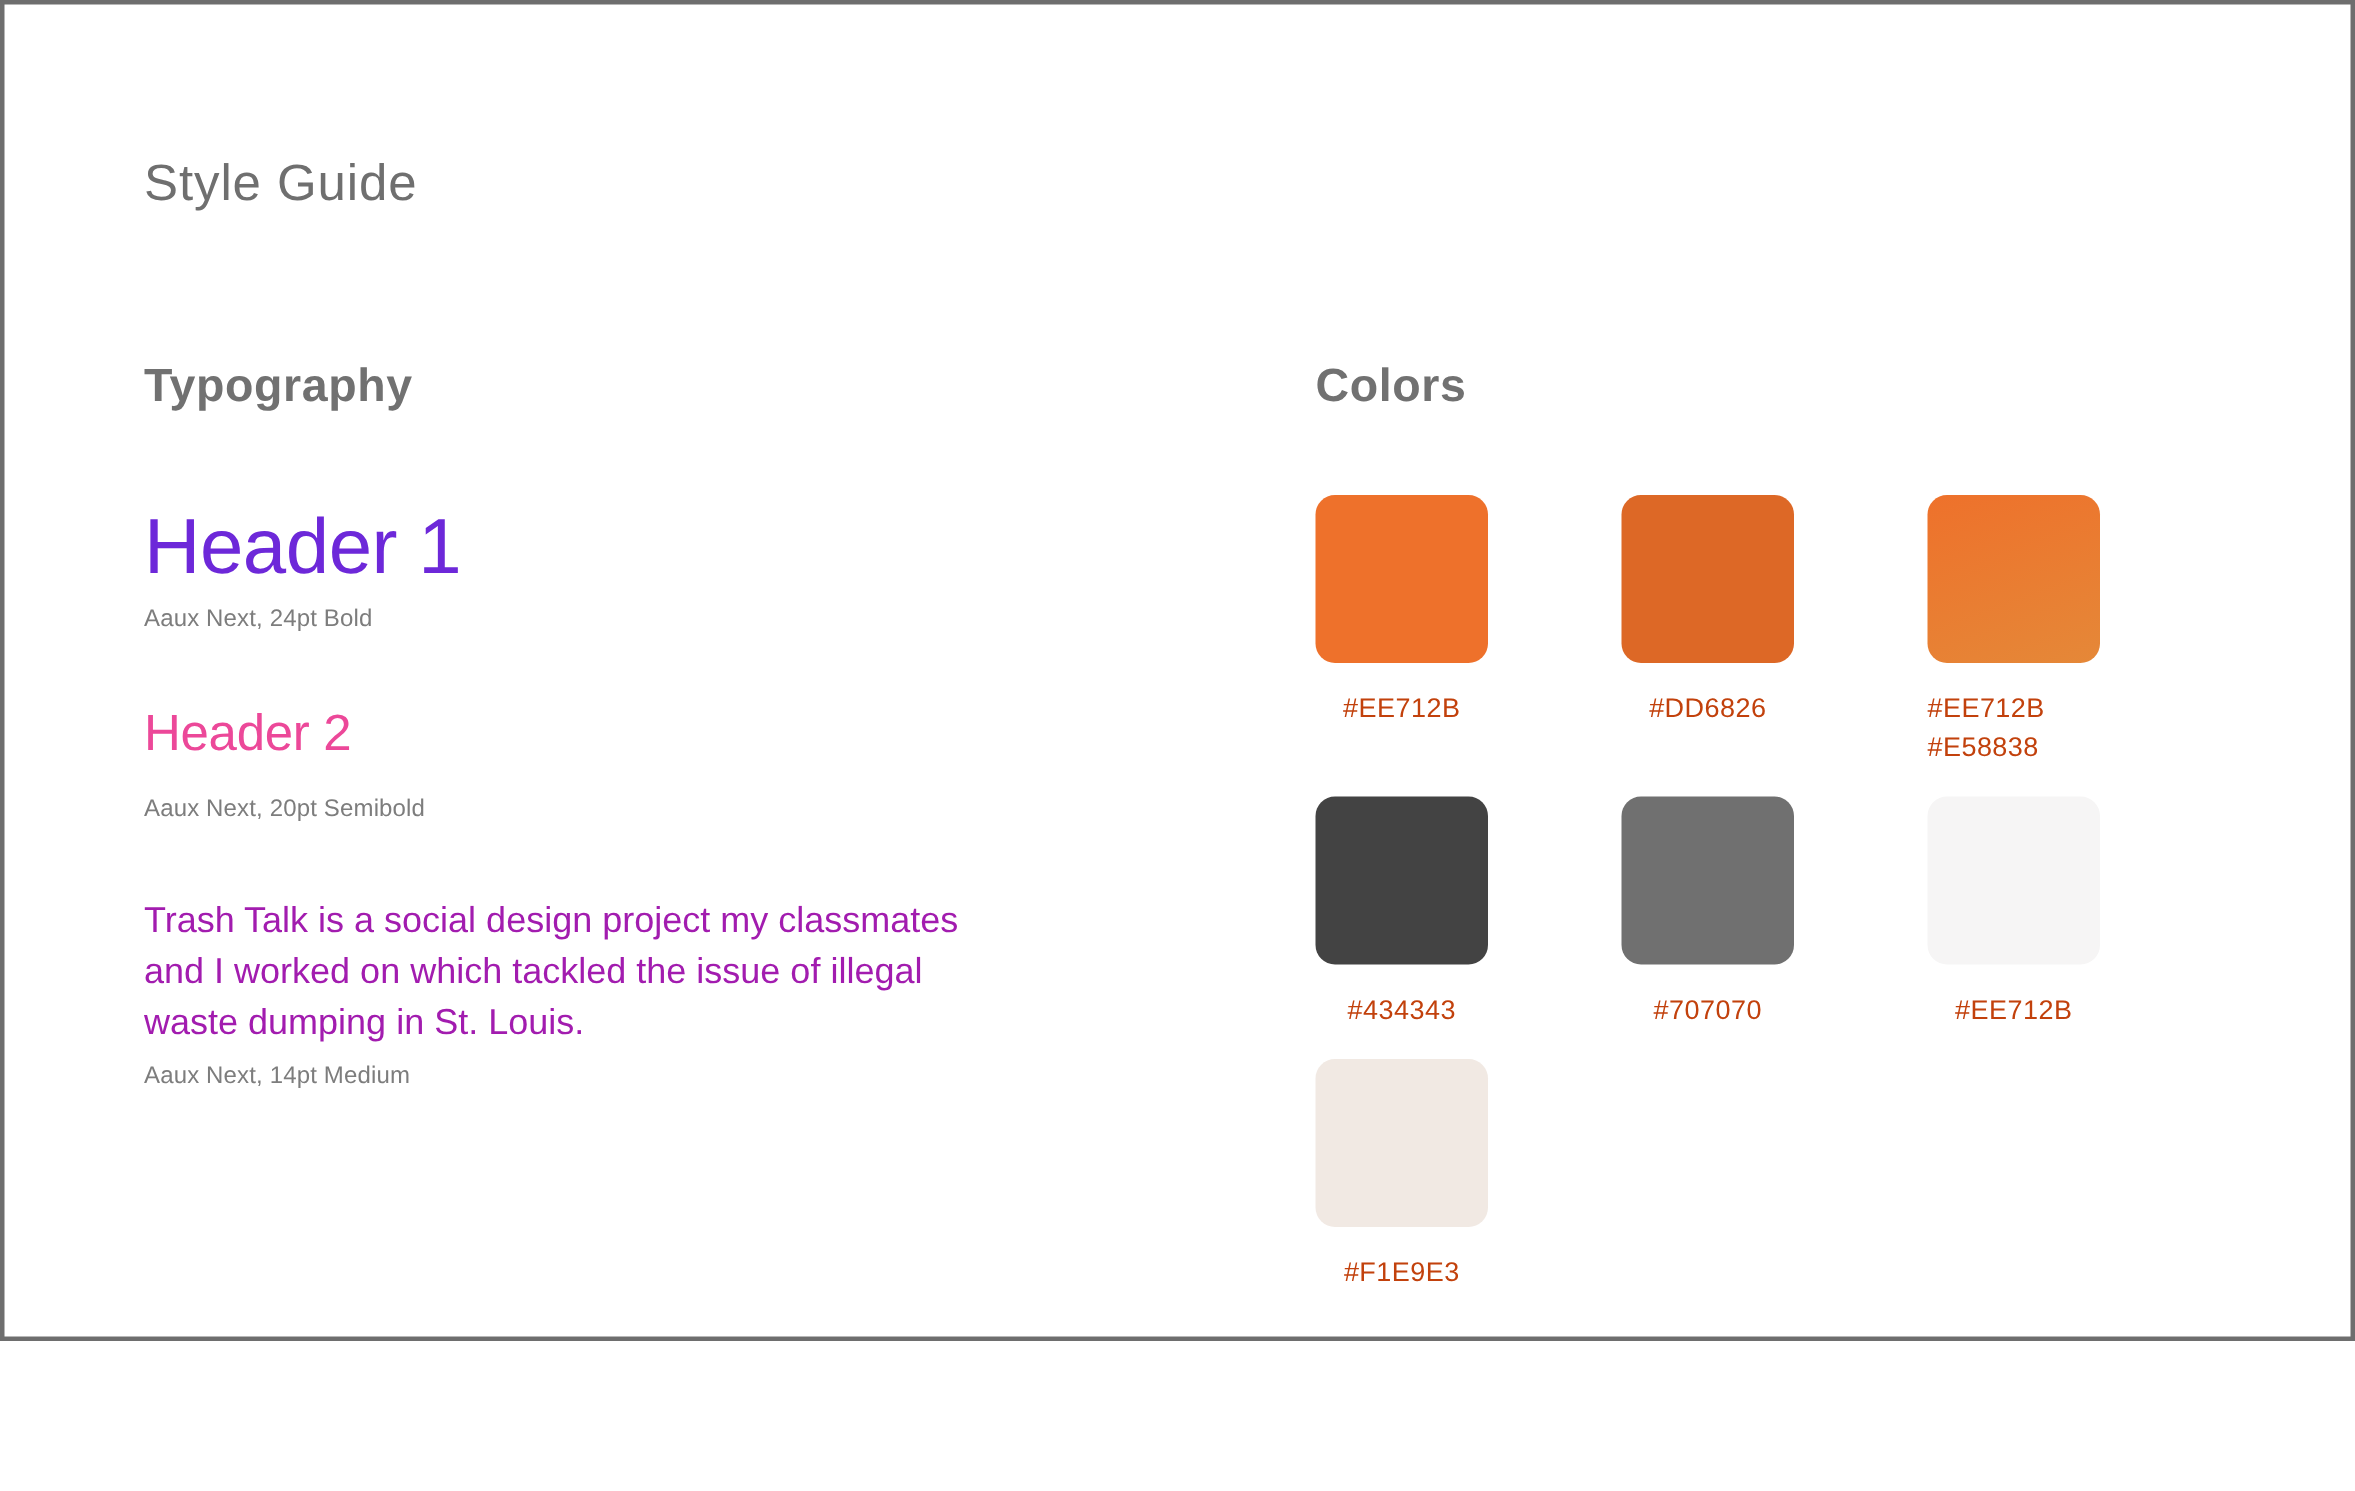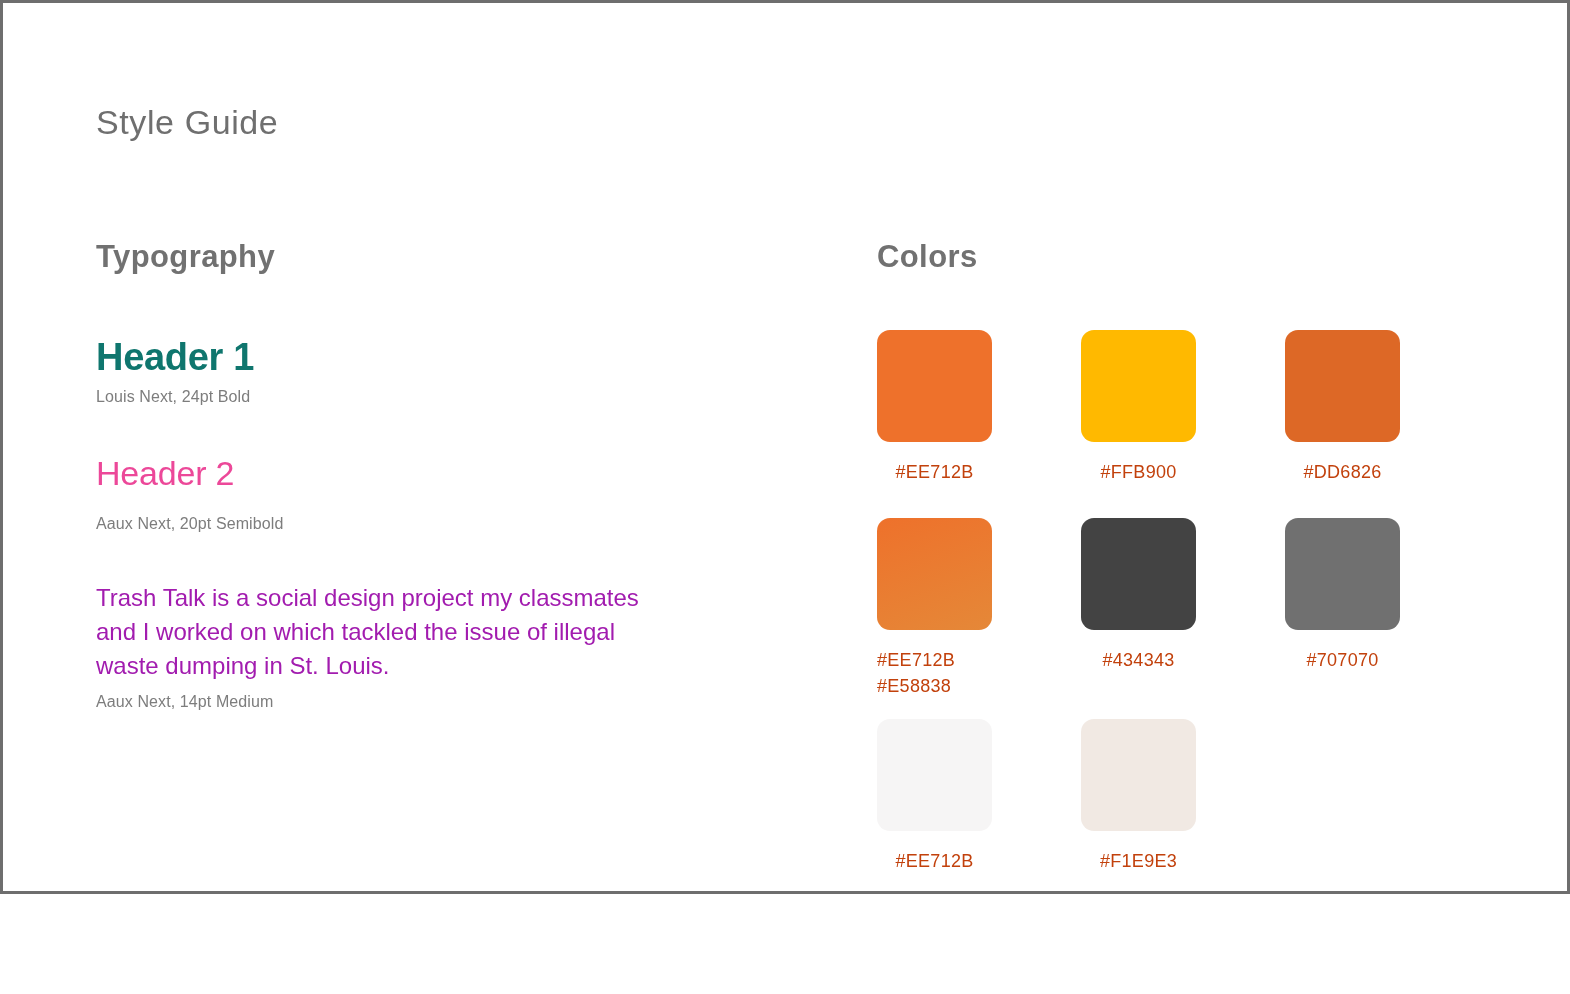--- a/index.html
+++ b/index.html
@@ -64,23 +64,23 @@
     list-style: none;
   }
   .type-item {
     margin: 0;
   }
   .type-item.h1-item { margin-top: 62px; }
   .type-item.h2-item { margin-top: 46px; }
   .type-item.body-item { margin-top: 46px; }
 
   .sample-h1 {
-    font-size: 38px;
-    font-weight: 700;
-    color: #0f766e;
+    font-size: 52px;
+    font-weight: 400;
+    color: #6d28d9;
     line-height: 1.12;
     letter-spacing: -0.3px;
     margin: 0;
   }
   .sample-h2 {
     font-size: 34px;
     font-weight: 500;
     color: #ec4899;
     line-height: 1.12;
     letter-spacing: -0.2px;
@@ -147,21 +147,21 @@
 
   <h1 class="page-title">Style Guide</h1>
 
   <section id="typography-section">
     <h2 class="section-heading">Typography</h2>
 
     <ul class="type-list">
 
       <li class="type-item h1-item">
         <p class="sample-h1">Header 1</p>
-        <p class="spec-label">Louis Next, 24pt Bold</p>
+        <p class="spec-label">Aaux Next, 24pt Bold</p>
       </li>
 
       <li class="type-item h2-item">
         <p class="sample-h2">Header 2</p>
         <p class="spec-label">Aaux Next, 20pt Semibold</p>
       </li>
 
       <li class="type-item body-item">
         <p class="sample-body">Trash Talk is a social design project my classmates and I worked on which tackled the issue of illegal waste dumping in St. Louis.</p>
         <p class="spec-label">Aaux Next, 14pt Medium</p>
@@ -175,26 +175,20 @@
 
     <div class="swatch-grid">
 
       <div class="swatch-cell row-1">
         <span class="swatch-chip" style="background: rgb(238, 113, 43);"></span>
         <div class="swatch-labels">
           <span class="swatch-hex">#EE712B</span>
         </div>
       </div>
 
-      <div class="swatch-cell row-1">
-        <span class="swatch-chip" style="background: rgb(255, 185, 0);"></span>
-        <div class="swatch-labels">
-          <span class="swatch-hex">#FFB900</span>
-        </div>
-      </div>
 
       <div class="swatch-cell row-1">
         <span class="swatch-chip" style="background: rgb(221, 104, 38);"></span>
         <div class="swatch-labels">
           <span class="swatch-hex">#DD6826</span>
         </div>
       </div>
 
       <div class="swatch-cell row-2">
         <span class="swatch-chip" style="background: linear-gradient(160deg, rgb(238, 113, 43) 0%, rgb(229, 136, 56) 100%);"></span>

